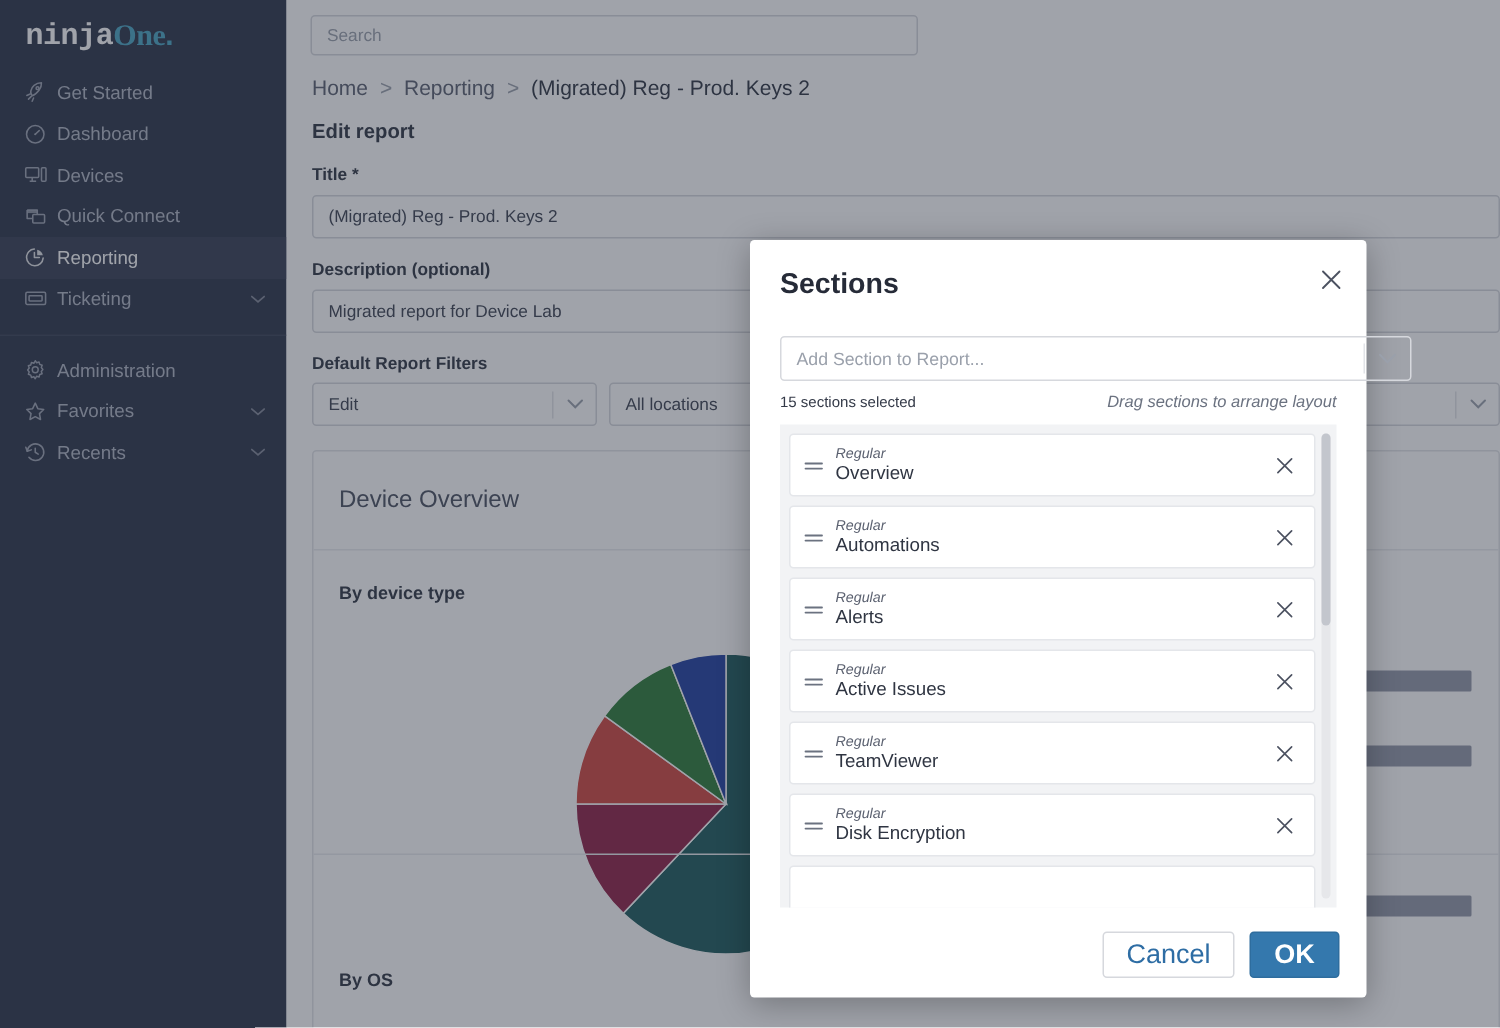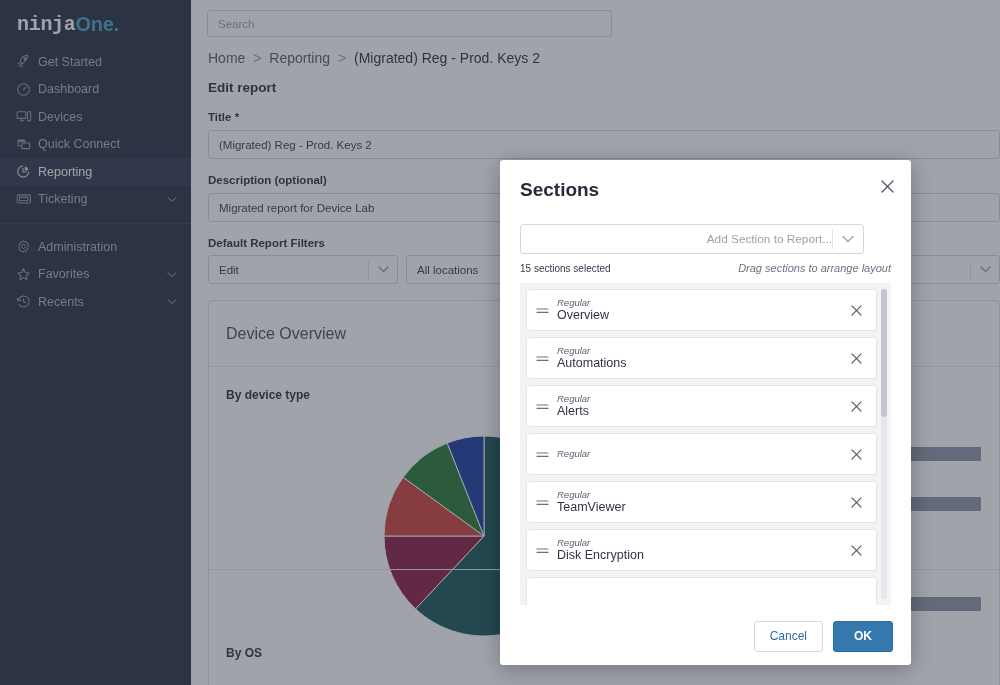--- a/index.html
+++ b/index.html
@@ -17,21 +17,21 @@
     width: 191px; height: 685px;
     background: #2b3347;
     color: #b9bfcc;
   }
   .logo {
     height: 48px; display: flex; align-items: center;
     padding-left: 17px;
     font-size: 20px; font-weight: bold; letter-spacing: -0.3px;
   }
   .logo .w1 { color: #ffffff; font-family: Liberation Mono, monospace; }
-  .logo .w2 { color: #4aa6c4; }
+  .logo .w2 { color: #4aa6c4; font-family: Liberation Serif, serif; }
   .logo .dot { color: #4aa6c4; }
   .nav-item {
     display: flex; align-items: center;
     height: 27.5px;
     padding-left: 16px;
     font-size: 12.5px;
     color: #b0b6c4;
     position: relative;
   }
   .nav-item.active { background: #353d52; color: #ffffff; }
@@ -148,24 +148,24 @@
     font-size: 19px; font-weight: bold; color: #262b38;
   }
   .modal-close {
     position: absolute; right: 14px; top: 16px;
     width: 20px; height: 20px;
     display: flex; align-items: center; justify-content: center;
     color: #4c5261; cursor: pointer;
   }
   .add-select {
     position: absolute; left: 20px; top: 64px;
-    width: 344px; height: 30px;
+    width: 421px; height: 30px;
     border: 1px solid #d6d8dd; border-radius: 3px;
     display: flex; align-items: center;
-    font-size: 11.8px; color: #9aa0ab; text-align: right;
+    font-size: 11.8px; color: #9aa0ab;
   }
   .add-select .txt { flex: 1; padding-left: 10px; }
   .add-select .div { width: 1px; height: 20px; background: #e2e4e8; }
   .add-select .car { width: 30px; display: flex; align-items: center; justify-content: center; color: #9aa0ab; }
   .meta-row {
     position: absolute; left: 20px; top: 102px; width: 371px;
     display: flex; justify-content: space-between; align-items: baseline;
   }
   .meta-left { font-size: 10px; color: #343a48; }
   .meta-right { font-size: 11px; color: #6b7280; font-style: italic; }
@@ -211,21 +211,21 @@
     cursor: pointer;
   }
   .modal-foot {
     position: absolute; left: 0; right: 0; bottom: 0;
     height: 58px;
     display: flex; align-items: center; justify-content: flex-end;
     padding-right: 18px; gap: 10px;
   }
   .btn {
     height: 31px; min-width: 60px; padding: 0 15px;
-    border-radius: 3px; font-size: 12px;
+    border-radius: 3px; font-size: 18px;
     display: inline-flex; align-items: center; justify-content: center;
     cursor: pointer;
   }
   .btn-cancel { background: #fff; border: 1px solid #d6d8dd; color: #2e6da4; }
   .btn-ok { background: #3478ad; border: 1px solid #2e6d9e; color: #fff; font-weight: bold; }
 </style>
 </head>
 <body>
 
 <div id="root">
@@ -537,20 +537,21 @@
             </span>
           </div>
           <div class="sec-row">
             <span class="sec-handle">
               <svg class="i" width="13" height="9" viewBox="0 0 13 9" fill="none" stroke="currentColor" stroke-width="1.2" stroke-linecap="round">
                 <path d="M1 3h11M1 6.4h11"></path>
               </svg>
             </span>
             <span class="sec-texts">
               <span class="sec-kind" style="display:block">Regular</span>
+              <span class="sec-name" style="display:block">Active Issues</span>
             </span>
             <span class="sec-x">
               <svg class="i" width="11" height="11" viewBox="0 0 12 12" fill="none" stroke="currentColor" stroke-width="1.2" stroke-linecap="round">
                 <path d="M1 1l10 10M11 1L1 11"></path>
               </svg>
             </span>
           </div>
           <div class="sec-row">
             <span class="sec-handle">
               <svg class="i" width="13" height="9" viewBox="0 0 13 9" fill="none" stroke="currentColor" stroke-width="1.2" stroke-linecap="round">

